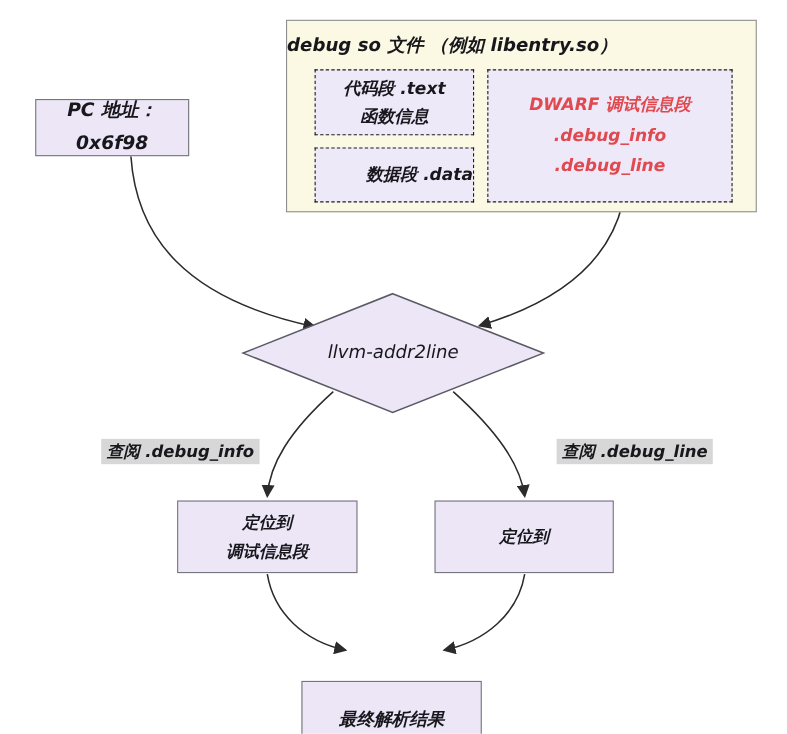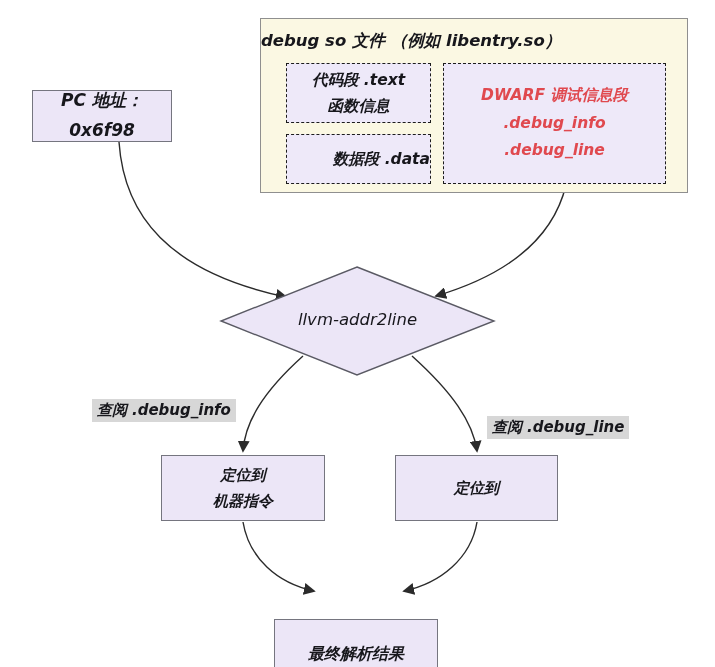--- a/index.html
+++ b/index.html
@@ -105,21 +105,21 @@
     top: 399px;
     background: var(--label-bg);
     padding: 2px 5px;
     font-style: italic;
     font-weight: 700;
     font-size: 15px;
     white-space: nowrap;
   }
   .edge-label .code { margin-left: 5px; }
   .edge-label-left  { left: 92px; }
-  .edge-label-right { left: 487px; margin-top: 17px; }
+  .edge-label-right { left: 506px; }
 </style>
 </head>
 <body>
 
 <div class="canvas">
 
   <svg class="edges" viewBox="0 0 715 667">
     <defs>
       <marker id="arrow" viewBox="0 0 10 10" refX="8.5" refY="5" markerWidth="8.5" markerHeight="8.5" orient="auto-start-reverse">
         <path class="arrow-head" d="M 0 0 L 10 5 L 0 10 z"></path>
@@ -164,21 +164,21 @@
   <div class="edge-label edge-label-left">
     <span>查阅</span><span class="code">.debug_info</span>
   </div>
 
   <div class="edge-label edge-label-right">
     <span>查阅</span><span class="code">.debug_line</span>
   </div>
 
   <div class="node-box mid-left">
     <div>定位到</div>
-    <div>机器指令</div>
+    <div>调试信息段</div>
   </div>
 
   <div class="node-box mid-right">
     <div>定位到</div>
   </div>
 
   <div class="node-box final-box">
     <span>最终解析结果</span>
   </div>
 

